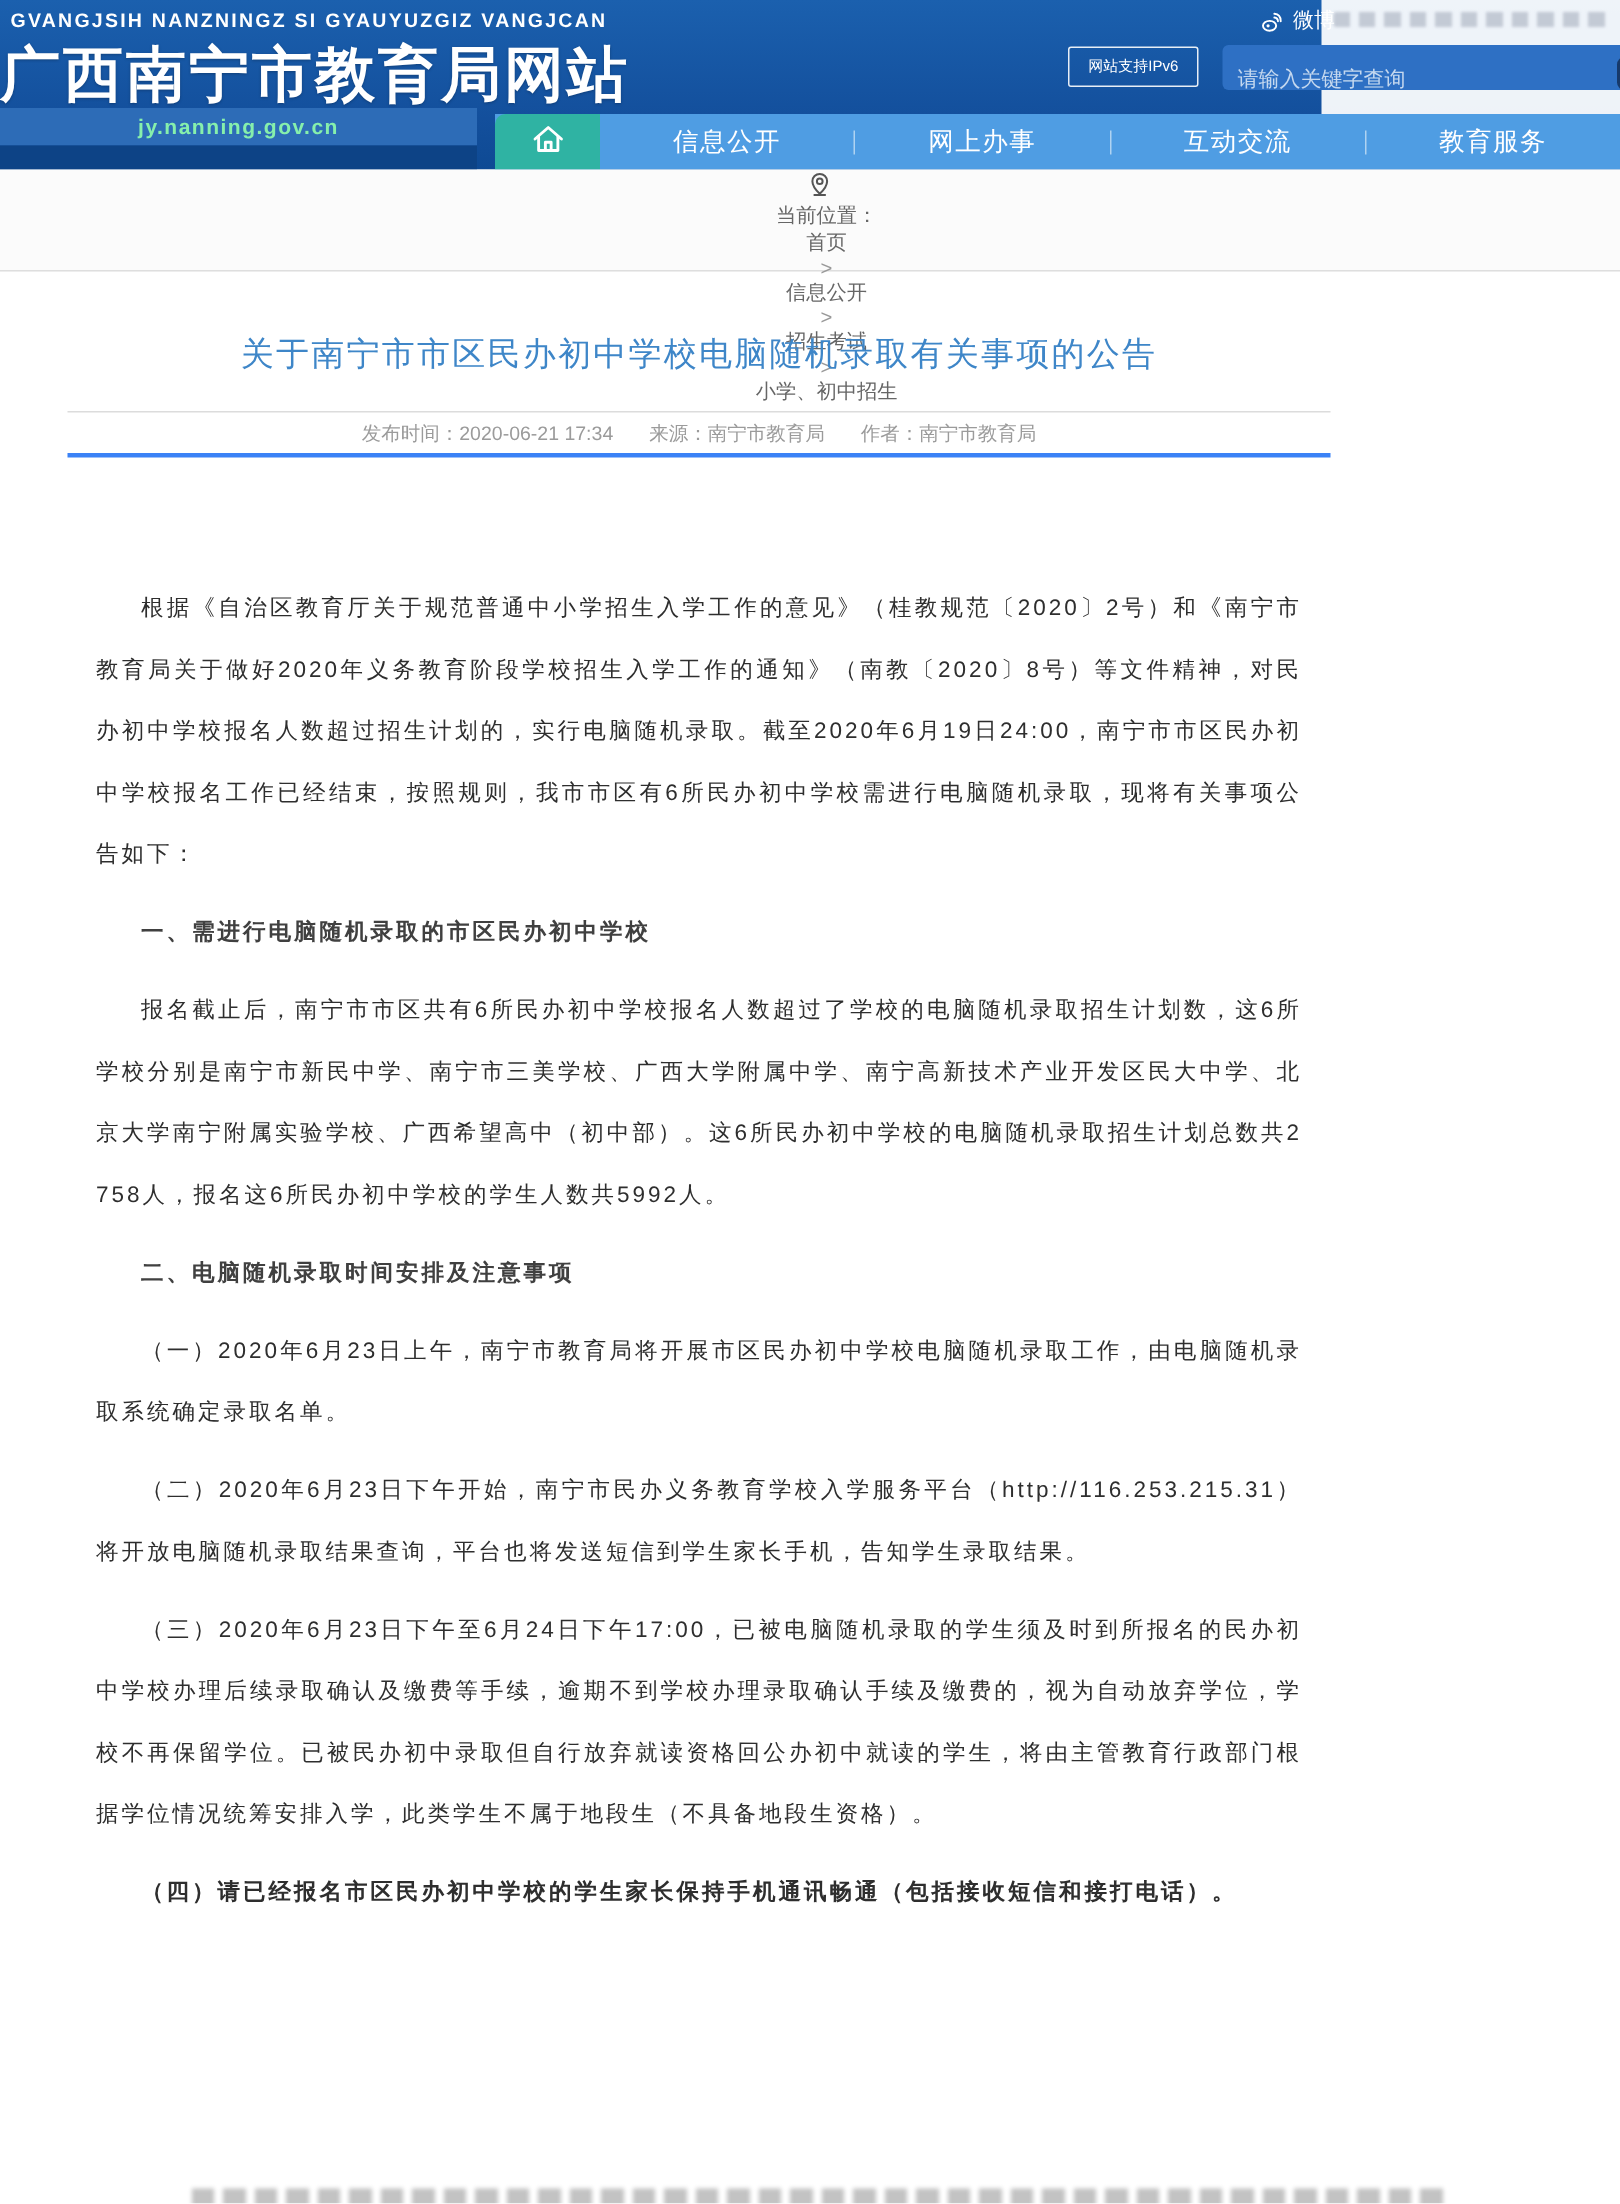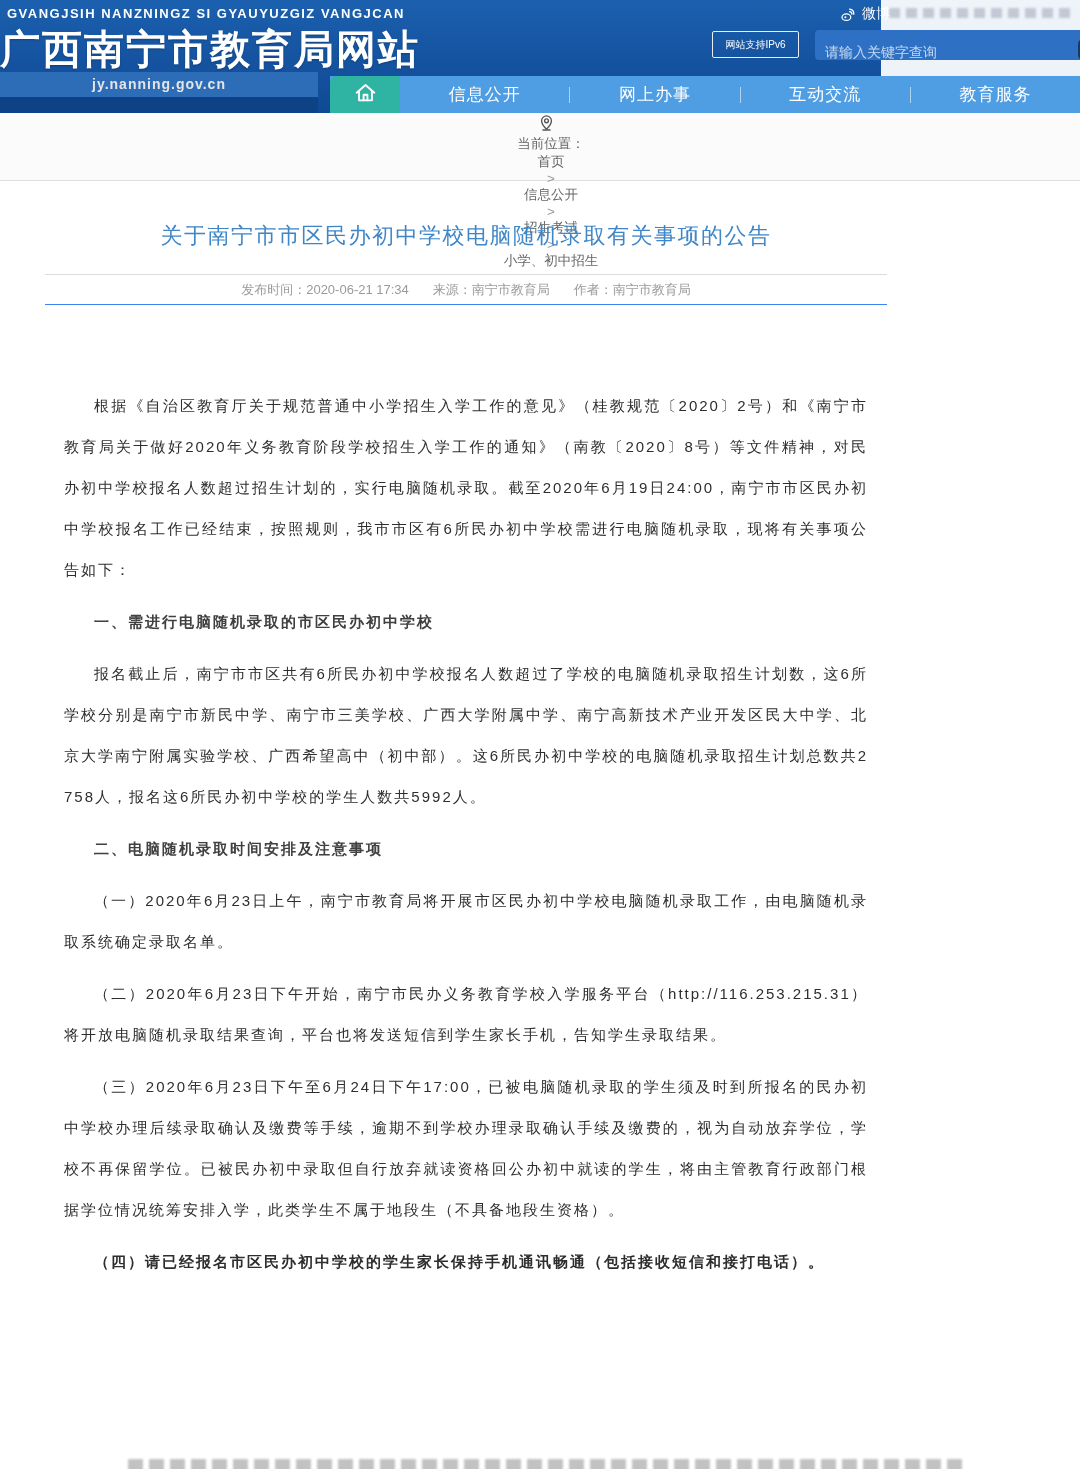--- a/index.html
+++ b/index.html
@@ -20,21 +20,21 @@
     color:#fff; font-size:13px; font-weight:700; letter-spacing:1.5px;
     white-space:nowrap;
   }
   .site-title {
     position:absolute; left:0px; top:22px;
     color:#fff; font-size:40px; font-weight:700; letter-spacing:2px;
     white-space:nowrap; text-shadow:0 1px 2px rgba(0,0,0,.25);
   }
   .url-strip {
     position:absolute; left:0; top:72px; width:318px; height:25px;
-    background:#2d6cb7; color:#e5e5e5; font-size:14px; font-weight:700;
+    background:#2d6cb7; color:#86efac; font-size:14px; font-weight:700;
     letter-spacing:1px; text-align:center; line-height:25px;
   }
   .url-strip-shadow {
     position:absolute; left:0; top:97px; width:318px; height:16px;
     background:#0d4386;
   }
 
   
   .quick-links-blur {
     position:absolute; left:881px; top:0; width:199px; height:76px;
@@ -105,21 +105,21 @@
   .breadcrumb-separator { color:#999; margin:0 6px; }
 
   
   .article-wrap { position:absolute; left:0; top:181px; width:932px; }
   .article-title {
     margin-top:40px; text-align:center;
     color:#3e86c8; font-size:22px; font-weight:500; letter-spacing:1.5px;
   }
   .meta-bar {
     margin:23px 45px 0 45px; height:31px;
-    border-top:1px solid #dcdcdc; border-bottom:1px solid #3b82f6;
+    border-top:1px solid #dcdcdc; border-bottom:3px solid #3b82f6;
     display:flex; align-items:center; justify-content:center; gap:24px;
     color:#9b9b9b; font-size:13px;
   }
   .article-body {
     margin:80px 64px 0 64px;
     color:#2e2e2e; font-size:15px; line-height:41px; letter-spacing:2px;
     text-align:justify; word-break:break-all;
   }
   .article-body .para { text-indent:2em; margin-bottom:11px; }
   .article-body .heading { text-indent:2em; margin-bottom:11px; font-weight:700; color:#404040; }

